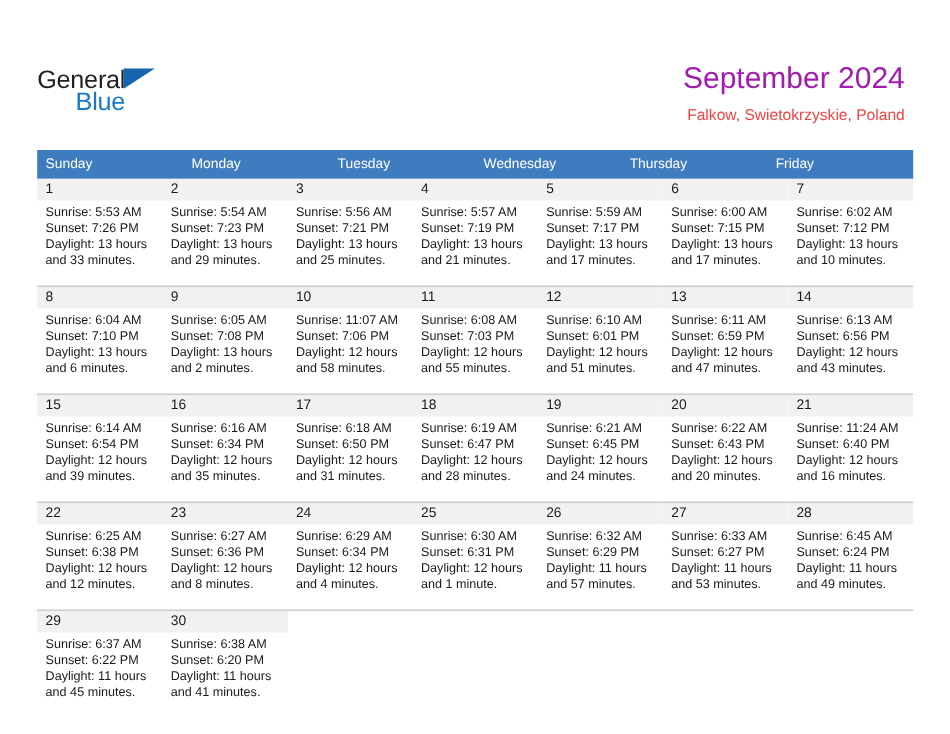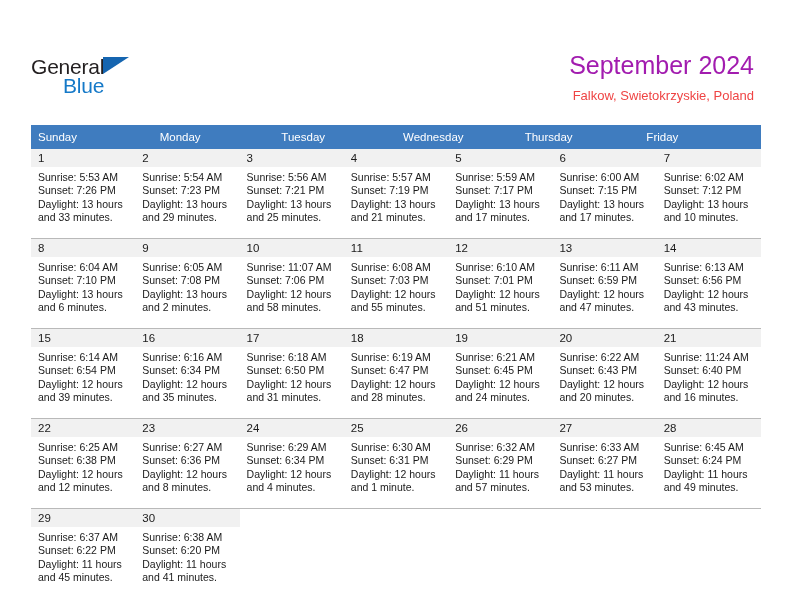--- a/index.html
+++ b/index.html
@@ -271,21 +271,21 @@
               <div class="line">Sunrise: 6:08 AM</div>
               <div class="line">Sunset: 7:03 PM</div>
               <div class="line">Daylight: 12 hours</div>
               <div class="line">and 55 minutes.</div>
             </div>
           </div>
           <div class="day-cell">
             <div class="day-num-band">12</div>
             <div class="day-body">
               <div class="line">Sunrise: 6:10 AM</div>
-              <div class="line">Sunset: 7:01 PM</div>
+              <div class="line">Sunset: 6:01 PM</div>
               <div class="line">Daylight: 12 hours</div>
               <div class="line">and 51 minutes.</div>
             </div>
           </div>
           <div class="day-cell">
             <div class="day-num-band">13</div>
             <div class="day-body">
               <div class="line">Sunrise: 6:11 AM</div>
               <div class="line">Sunset: 6:59 PM</div>
               <div class="line">Daylight: 12 hours</div>

